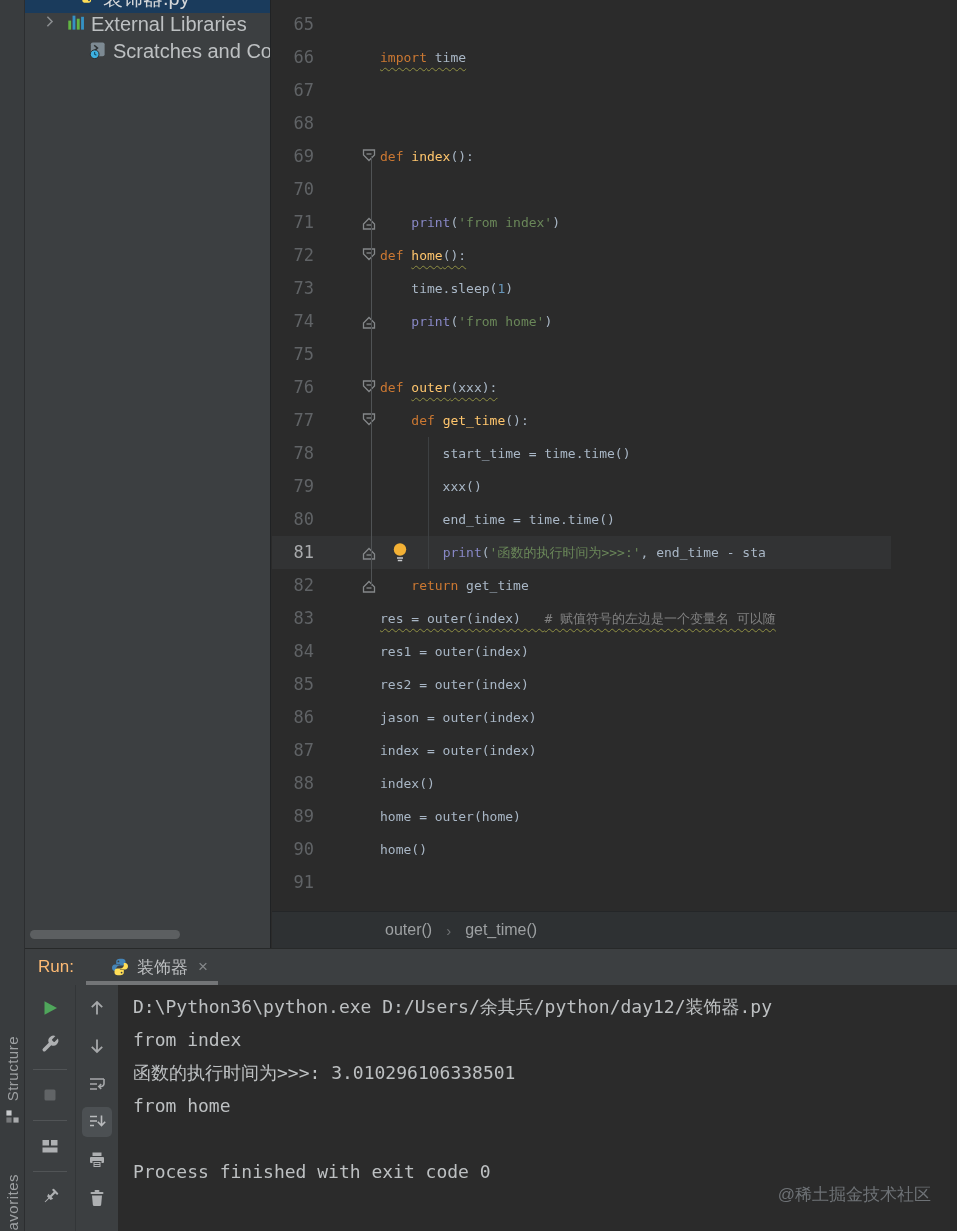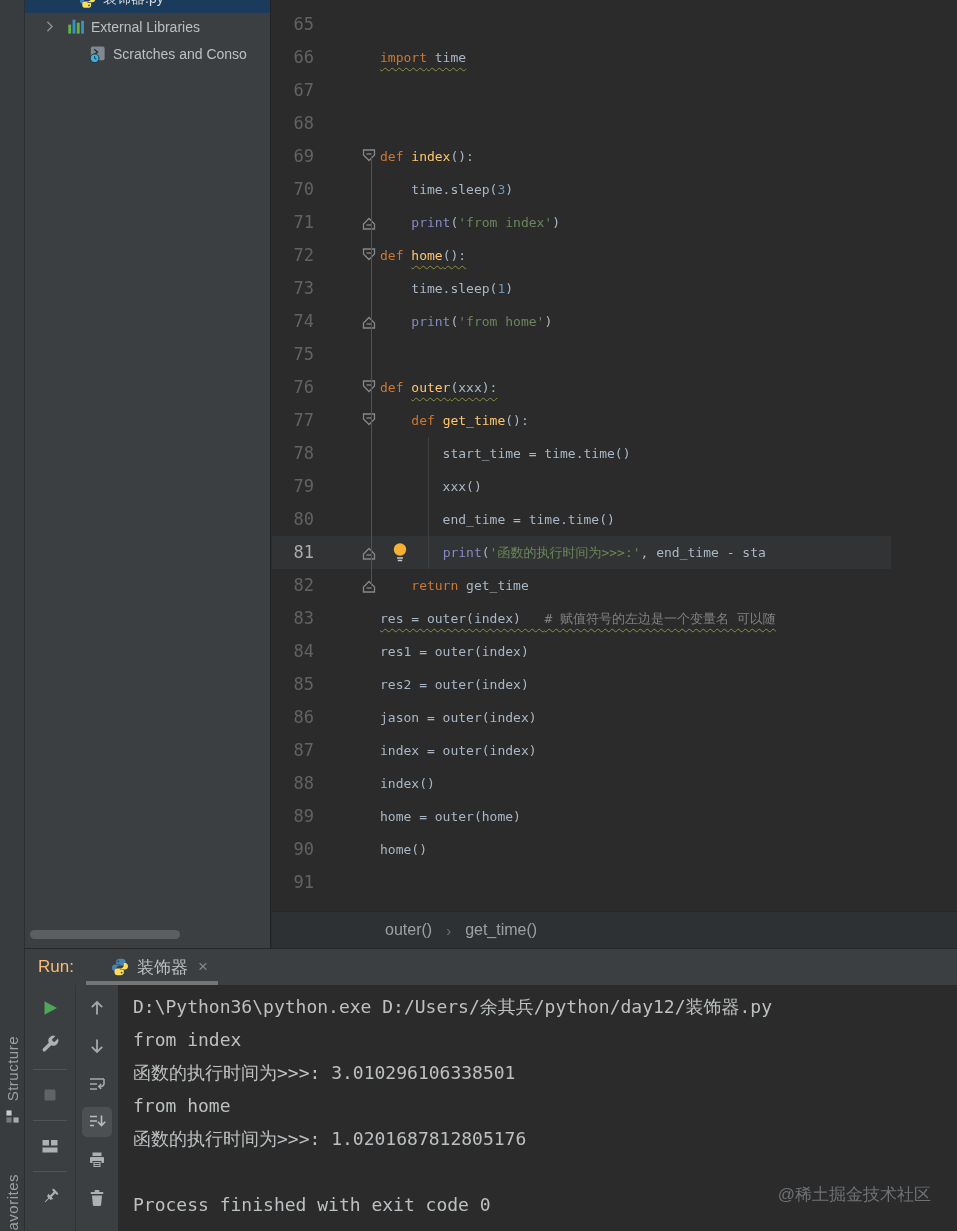--- a/index.html
+++ b/index.html
@@ -11,22 +11,22 @@
           border-right:1px solid #2c2e30;box-sizing:border-box;}
   .stripe-tab{position:absolute;left:0;width:25px;display:flex;flex-direction:column;align-items:center;gap:8px;}
   .tab-structure{top:1036px;}
   .tab-favorites{top:1174px;}
   .v-label{writing-mode:vertical-rl;transform:rotate(180deg);font-size:15px;color:#9da0a2;letter-spacing:.5px;}
   .stripe-icon{display:flex;}
 
   
   .project-panel{position:absolute;left:25px;top:0;width:246px;height:948px;background:#3c3f41;
                  border-right:1px solid #202224;overflow:hidden;box-sizing:border-box;}
-  .tree-row{position:relative;height:27px;display:flex;align-items:center;gap:6px;
-            font-size:14px;color:#bdc0c2;white-space:nowrap;overflow:hidden;}
+  .tree-row{position:relative;height:27px;display:flex;align-items:flex-start;gap:6px;
+            font-size:20px;color:#bdc0c2;white-space:nowrap;overflow:hidden;}
   .tree-row.selected{background:#1a3b5c;color:#d5d7d9;}
   .tree-row.clipped-top{margin-top:-15px;height:28px;}
   .chev-slot{width:22px;display:flex;justify-content:center;flex:none;}
   .tree-icon{width:19px;height:19px;flex:none;display:flex;}
 
   
   .editor{position:absolute;left:272px;top:0;width:685px;height:911px;background:#2b2b2b;overflow:hidden;}
   #ed-lines{position:absolute;left:0;top:8px;width:1200px;}
   .ed-row{position:relative;height:33px;font-family:"DejaVu Sans Mono",monospace;}
   .ed-row.caret{background:#323334;width:619px;}
@@ -162,21 +162,20 @@
           <span class="fold">
             <svg viewBox="0 0 16 18" width="16" height="19">
               <path d="M2.5 2.5h11v5L8 13 2.5 7.5z" fill="none" stroke="#85888a" stroke-width="1.3"></path>
               <path d="M5.5 6.5h5" stroke="#85888a" stroke-width="1.3"></path>
             </svg>
           </span>
           <span class="code"><span class="sg kw">def</span><span class="sg d"> </span><span class="sg fn">index</span><span class="sg d">():</span></span>
         </div>
         <div class="ed-row">
           <span class="ln">70</span>
-          <span class="code"><span class="sg d">    time.sleep(</span><span class="sg num">3</span><span class="sg d">)</span></span>
         </div>
         <div class="ed-row">
           <span class="ln">71</span>
           <span class="fold">
             <svg viewBox="0 0 16 18" width="16" height="19">
               <path d="M2.5 15.5h11v-5L8 5l-5.5 5.5z" fill="none" stroke="#85888a" stroke-width="1.3"></path>
               <path d="M5.5 11.5h5" stroke="#85888a" stroke-width="1.3"></path>
             </svg>
           </span>
           <span class="code"><span class="sg d">    </span><span class="sg bi">print</span><span class="sg d">(</span><span class="sg str">'from index'</span><span class="sg d">)</span></span>
@@ -429,19 +428,18 @@
           </svg>
         </span>
       </div>
     </div>
 
   <div class="console" id="console">
       <div class="console-line">D:\Python36\python.exe D:/Users/余其兵/python/day12/装饰器.py</div>
       <div class="console-line">from index</div>
       <div class="console-line">函数的执行时间为&gt;&gt;&gt;: 3.010296106338501</div>
       <div class="console-line">from home</div>
-      <div class="console-line">函数的执行时间为&gt;&gt;&gt;: 1.0201687812805176</div>
       <div class="console-line">&nbsp;</div>
       <div class="console-line">Process finished with exit code 0</div>
     </div>
 
   <div class="watermark">@稀土掘金技术社区</div>
 </div>
 
 </body></html>

